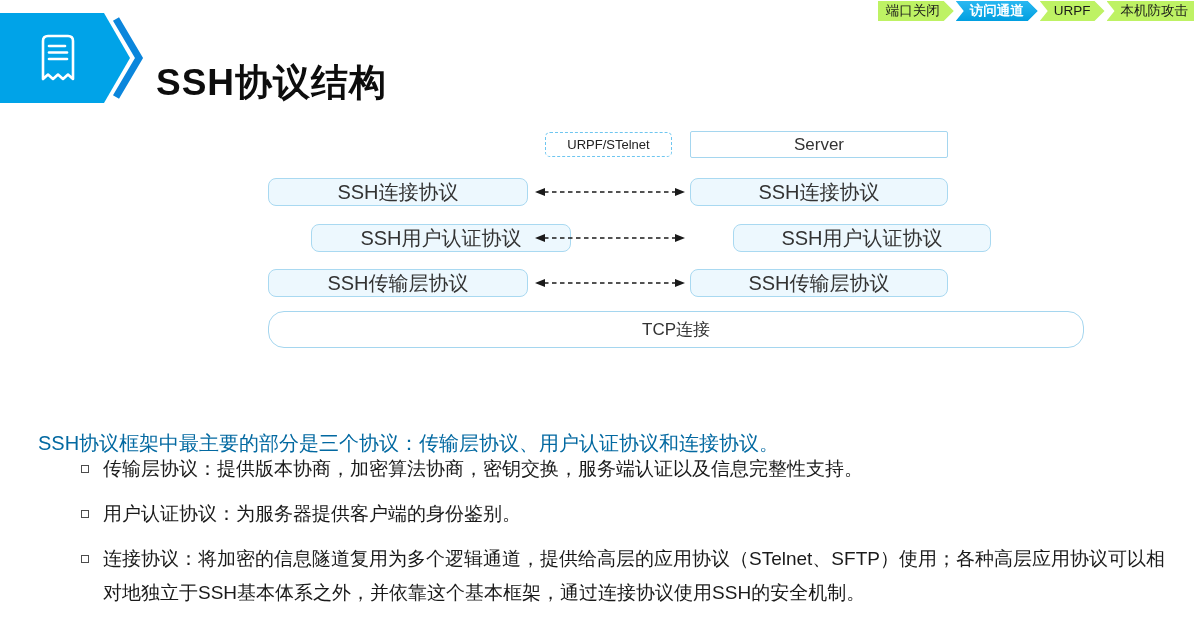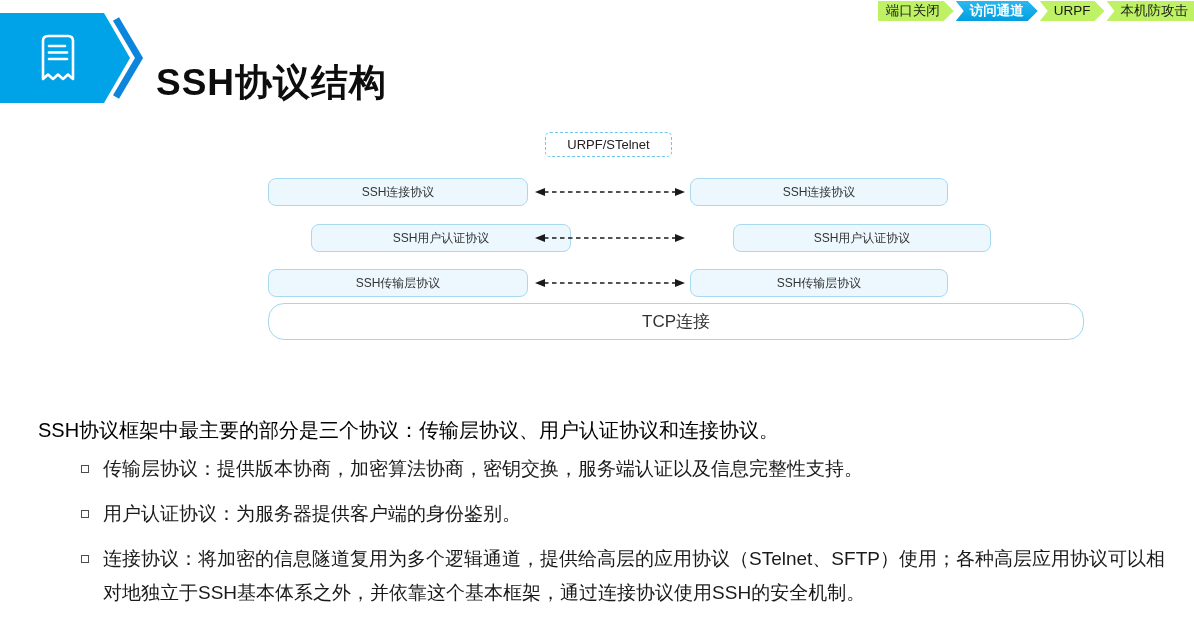--- a/index.html
+++ b/index.html
@@ -61,33 +61,33 @@
     font-size:17px;color:#333333;border-radius:2px;
   }
   .dbox.client{left:0;top:0;width:260px;height:27px;}
   .dbox.server{left:422px;top:0;width:258px;height:27px;}
   .dbox.sftp{
     left:277px;top:1px;width:127px;height:25px;
     border:1.5px dashed #6ec6f0;border-radius:5px;font-size:13px;color:#222;
   }
   .dbox.layer{
     background:#edf8fe;border:1px solid #a9d9f1;border-radius:8px;
-    height:28px;font-size:12px;
+    height:28px;font-size:20px;
   }
   .dbox.layer.l{left:0;width:260px;}
   .dbox.layer.r{left:422px;width:258px;}
   .row1{top:47px;} .row2{top:93px;margin-left:43px;} .row3{top:138px;}
-  .dbox.tcp{left:0;top:172px;width:816px;height:37px;border-radius:16px;}
+  .dbox.tcp{left:0;top:180px;width:816px;height:37px;border-radius:16px;}
   .arrow{position:absolute;left:266px;width:152px;height:12px;}
   .arrow.a1{top:55px;} .arrow.a2{top:101px;} .arrow.a3{top:146px;}
 
   
   .intro{
-    position:absolute;left:38px;top:396px;width:1120px;
-    font-size:20px;line-height:28px;color:#000000;
+    position:absolute;left:38px;top:409px;width:1120px;
+    font-size:20px;line-height:28px;color:#0369a1;
   }
   .bullets{
     position:absolute;left:73px;top:444px;width:1095px;
     list-style:none;margin:8px;padding:0;
   }
   .bullets li{
     display:flex;margin-bottom:11px;
     font-size:19px;line-height:34px;color:#1a1a1a;
   }
   .bullet-marker{
@@ -114,20 +114,21 @@
   </svg>
 </div>
 <svg class="header-chevron" width="34" height="82" viewBox="0 0 34 82" fill="none">
   <polyline points="4,2 27,41 4,80" stroke="#0b86dc" stroke-width="7"></polyline>
 </svg>
 <h1 class="page-title">SSH协议结构</h1>
 
 <div class="diagram">
 
   <div class="dbox sftp">URPF/STelnet</div>
+  <div class="dbox server">Server</div>
 
   <div class="dbox layer l row1">SSH连接协议</div>
   <div class="dbox layer r row1">SSH连接协议</div>
 
   <div class="dbox layer l row2">SSH用户认证协议</div>
   <div class="dbox layer r row2">SSH用户认证协议</div>
 
   <div class="dbox layer l row3">SSH传输层协议</div>
   <div class="dbox layer r row3">SSH传输层协议</div>
 

